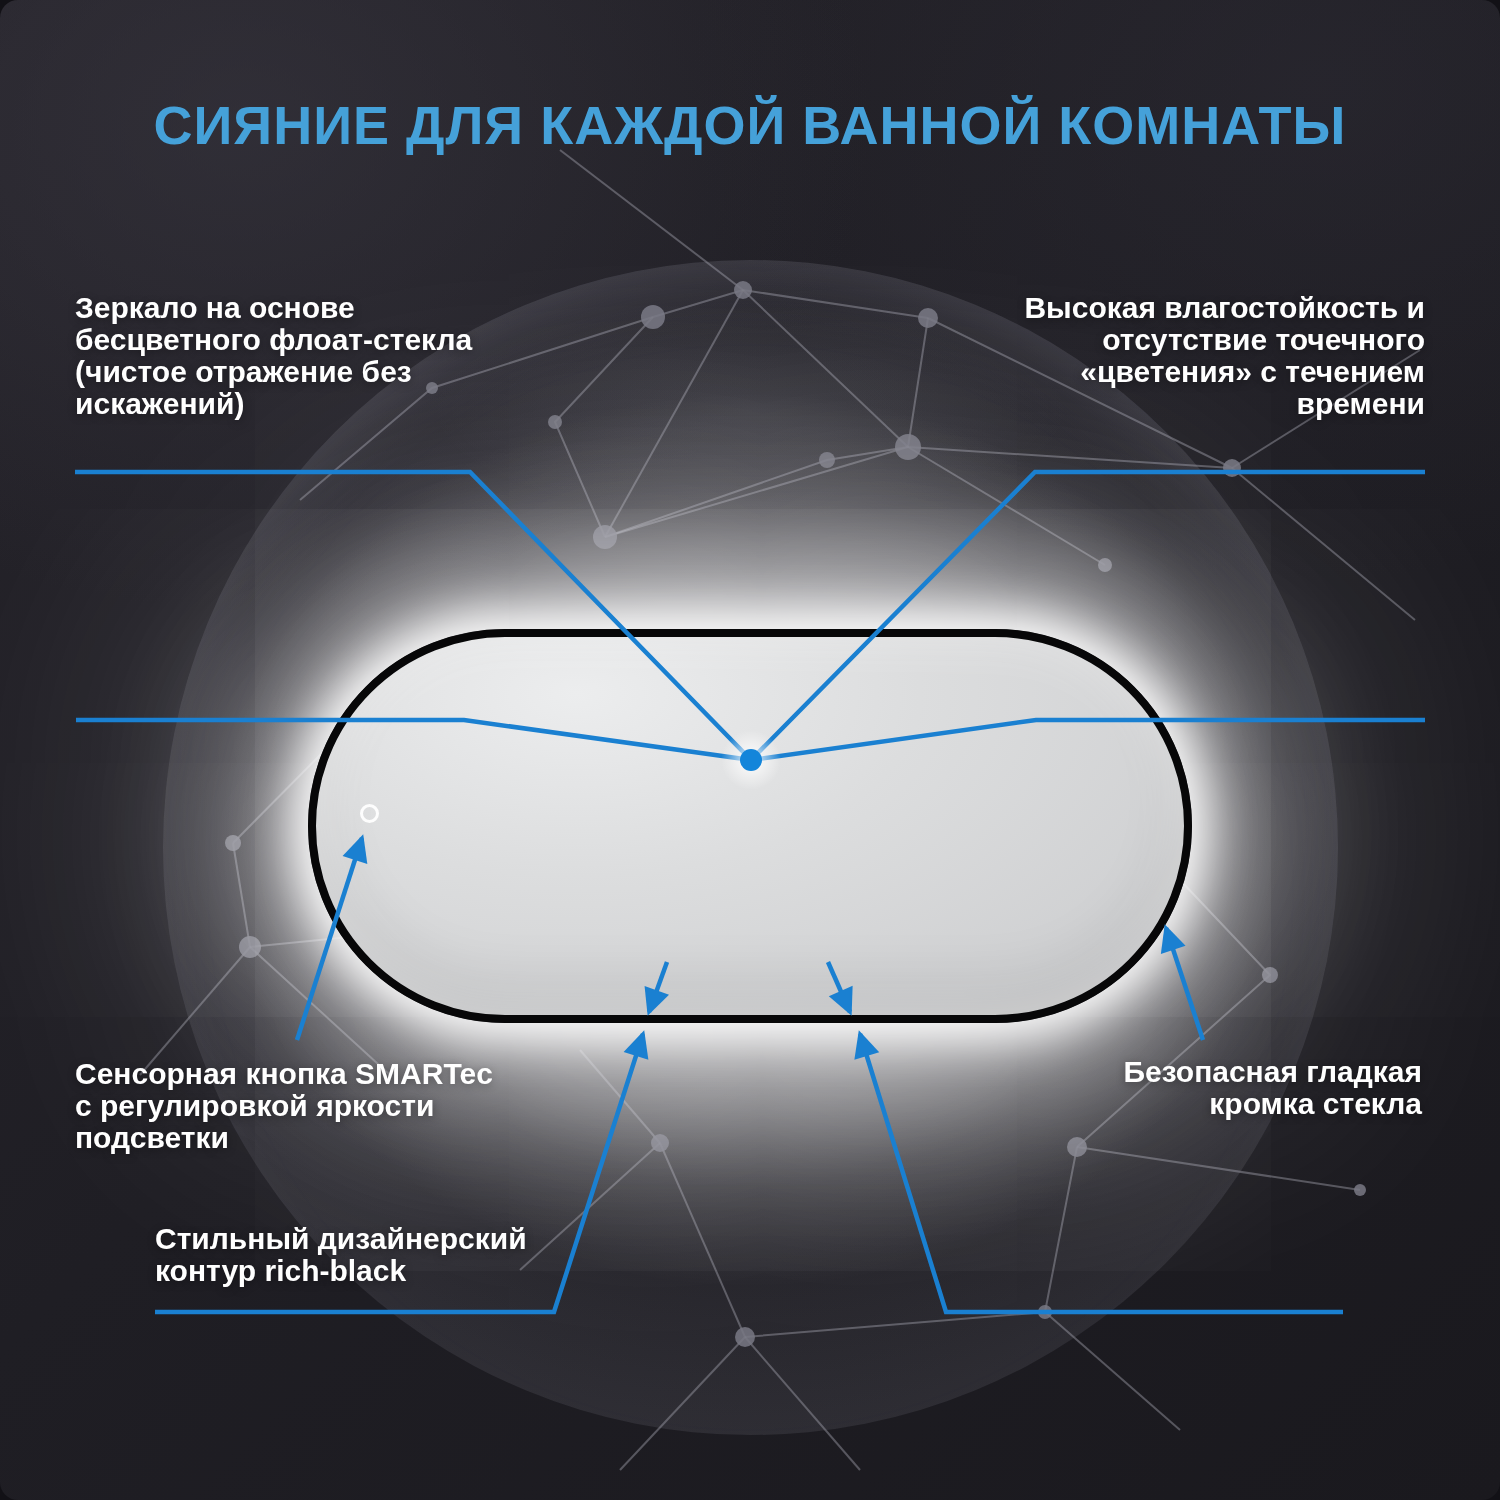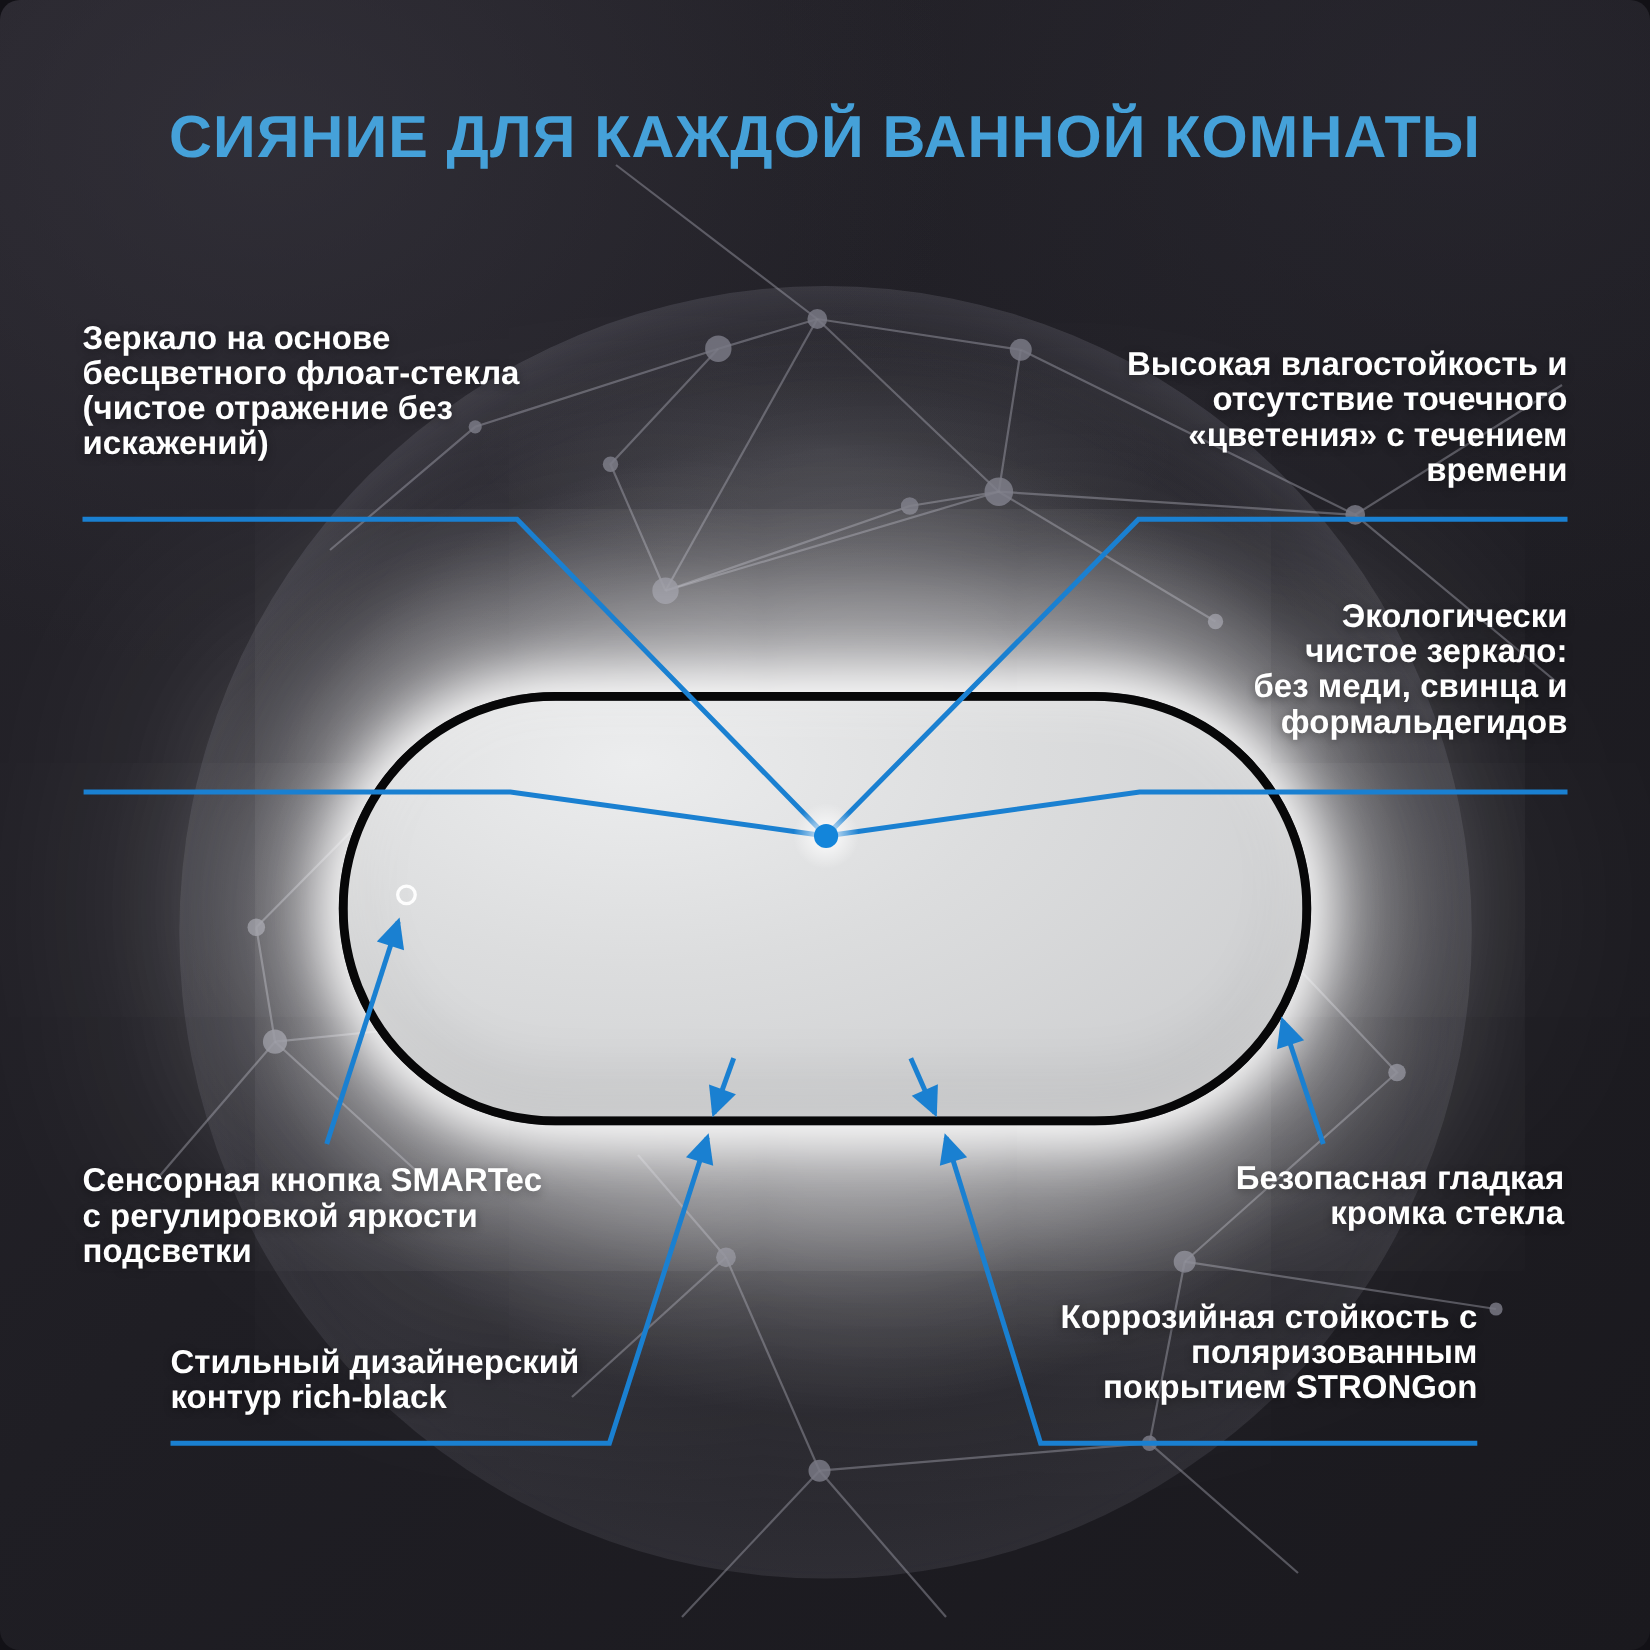--- a/index.html
+++ b/index.html
@@ -54,21 +54,21 @@
     left:0;top:94px;width:1500px;text-align:center;
     font-size:54px;font-weight:bold;letter-spacing:1px;color:#45a1d9;
     white-space:pre-line;
   }
   .callout{
     font-size:30px;font-weight:bold;color:#ffffff;line-height:32px;
     white-space:pre-line;text-shadow:0 2px 8px rgba(0,0,0,.35);
   }
   .al{text-align:left;}  .ar{text-align:right;}
   .c-tl{left:75px;top:292px;width:430px;}
-  .c-tr{right:75px;top:292px;width:460px;margin-top:24px;}
+  .c-tr{right:75px;top:292px;width:460px;}
   .c-ml{left:75px;top:545px;width:430px;}
   .c-mr{right:75px;top:545px;width:430px;}
   .c-bl1{left:75px;top:1058px;width:460px;}
   .c-bl2{left:155px;top:1223px;width:430px;}
   .c-br1{right:78px;top:1056px;width:430px;text-align:right;}
   .c-br2{right:157px;top:1182px;width:430px;}
 </style>
 </head>
 <body>
 
@@ -161,28 +161,21 @@
   <div class="abs title">СИЯНИЕ ДЛЯ КАЖДОЙ ВАННОЙ КОМНАТЫ</div>
 
   <div class="abs callout al c-tl">Зеркало на основе
 бесцветного флоат-стекла
 (чистое отражение без
 искажений)</div>
   <div class="abs callout ar c-tr">Высокая влагостойкость и
 отсутствие точечного
 «цветения» с течением
 времени</div>
-  <div class="abs callout ar c-mr">Экологически
-чистое зеркало:
-без меди, свинца и
-формальдегидов</div>
   <div class="abs callout al c-bl2">Стильный дизайнерский
 контур rich-black</div>
   <div class="abs callout al c-bl1">Сенсорная кнопка SMARTec
 с регулировкой яркости
 подсветки</div>
   <div class="abs callout ar c-br1">Безопасная гладкая
 кромка стекла</div>
-  <div class="abs callout ar c-br2">Коррозийная стойкость с
-поляризованным
-покрытием STRONGon</div>
 
 </div>
 
 </body></html>

